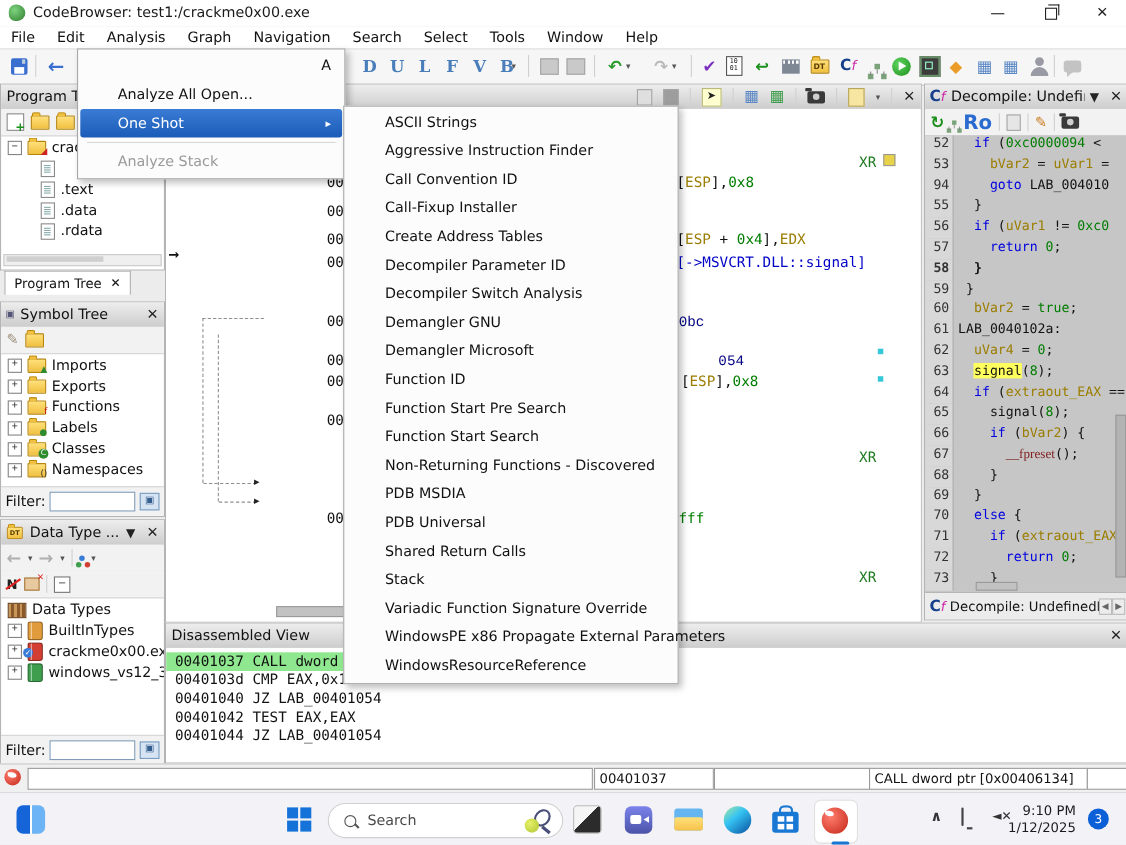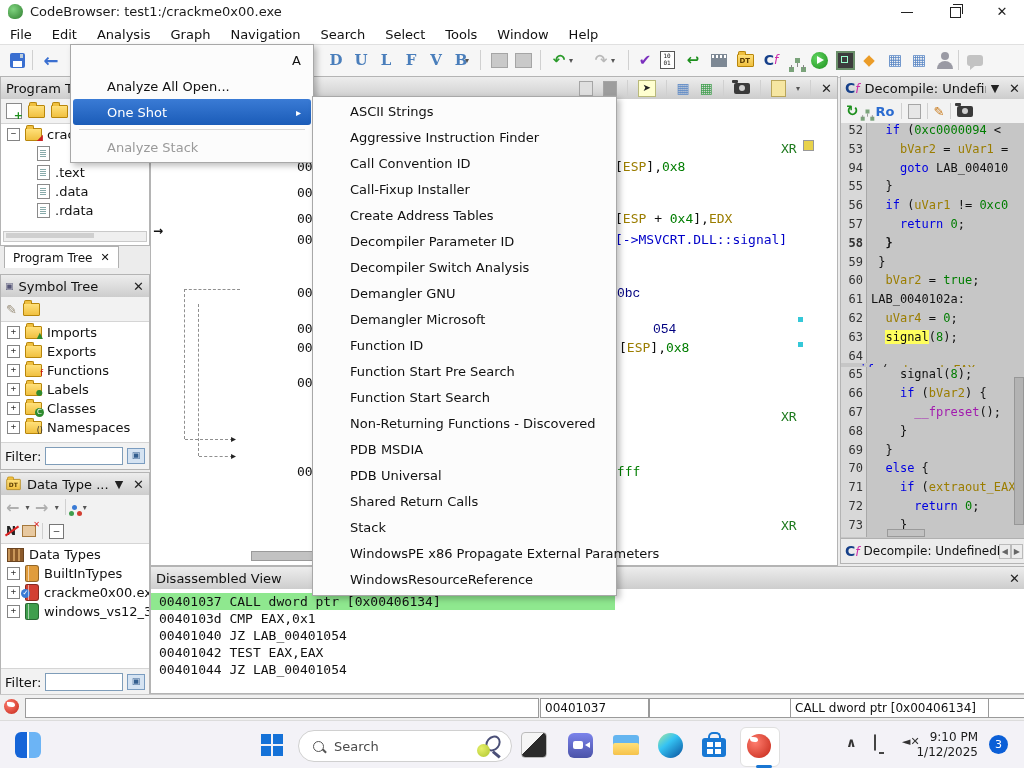--- a/index.html
+++ b/index.html
@@ -77,21 +77,21 @@
   .tree-row{display:flex;align-items:center;gap:5px;height:19px;padding-left:6px;white-space:nowrap;}
   .filter-row{position:absolute;left:0;right:0;height:26px;display:flex;align-items:center;gap:4px;padding:0 4px;background:#f2f2f2;border-top:1px solid #d5d5d5;font-size:13px;}
   .filter-input{flex:1;height:16px;background:#fff;border:1px solid #7f9db9;}
   .filter-ico{width:16px;height:14px;background:#d5e3f2;border:1px solid #7a9cc0;font-size:9px;line-height:13px;text-align:center;color:#335e8e;}
 
   
   #listing{left:150px;top:76px;width:686px;height:488px;}
   #listing-content{position:absolute;left:0;top:22px;right:0;bottom:0;background:#fff;overflow:hidden;}
   .frag{position:absolute;font-family:"DejaVu Sans Mono",monospace;font-size:13px;white-space:pre;}
   .c-pl{color:#111;} .c-kw{color:#0000e0;} .c-num{color:#007d00;} .c-var{color:#9b7d00;}
-  .c-fn{color:#a21caf;} .c-ref{color:#0000c8;} .c-lab{color:#000080;font-family:Liberation Mono, monospace;} .c-xref{color:#1e7a1e;}
+  .c-fn{color:#7f1d1d;font-family:Liberation Serif, serif;} .c-ref{color:#0000c8;} .c-lab{color:#000080;font-family:Liberation Mono, monospace;} .c-xref{color:#1e7a1e;}
   .c-hl{background:#ffff5e;color:#111;}
   .dash-v{position:absolute;border-left:1px dashed #8f8f8f;}
   .dash-h{position:absolute;border-top:1px dashed #8f8f8f;}
   .flow-arrow{position:absolute;font-size:10px;color:#222;}
   .hthumb{position:absolute;background:#c2c2c2;border:1px solid #9a9a9a;}
 
   
   #decompile{left:840px;top:76px;width:184px;height:486px;}
   #dc-body{position:absolute;left:0;top:46px;right:0;bottom:24px;background:#c6c6c6;overflow:hidden;}
   .dc-row{display:flex;font-family:"DejaVu Sans Mono",monospace;font-size:12px;}
@@ -473,21 +473,21 @@
 <div class="panel" id="decompile">
   <div class="phead">
     <span class="cfbadge" style="margin-left:4px;"><b>C</b><i>f</i></span>
     <span class="ttl">Decompile: Undefine...</span>
     <span class="hbtn">▼</span>
     <span class="hbtn x" style="margin-left:0;">✕</span>
   </div>
   <div class="ptool" style="top:22px;">
     <span style="color:#1d8f1d;font-weight:bold;font-size:15px;">↻</span>
     <span class="sitemap" style="transform:scale(.8);"></span>
-    <span style="color:#2a6bd0;font-weight:bold;font-size:13px;">Ro</span>
+    <span style="color:#2a6bd0;font-weight:bold;font-size:18px;">Ro</span>
     <span class="tb-sep" style="position:static;height:16px;"></span>
     <span class="gray-sq" style="width:11px;height:13px;background:#e6e6e6;"></span>
     <span class="tb-sep" style="position:static;height:16px;"></span>
     <span style="color:#c87818;font-size:13px;">✎</span>
     <span class="tb-sep" style="position:static;height:16px;"></span>
     <span class="cam"></span>
   </div>
   <div id="dc-body">
       <div class="dc-row" style="height: 18.8px;">
         <span class="dc-num">52</span>
@@ -530,21 +530,21 @@
         <span class="dc-code"><span class="c-pl"></span><span class="c-pl">LAB_0040102a:</span></span>
       </div>
       <div class="dc-row" style="height: 18.8px;">
         <span class="dc-num">62</span>
         <span class="dc-code"><span class="c-pl">  </span><span class="c-var">uVar4</span><span class="c-pl"> = </span><span class="c-num">0</span><span class="c-pl">;</span></span>
       </div>
       <div class="dc-row" style="height: 18.8px;">
         <span class="dc-num">63</span>
         <span class="dc-code"><span class="c-pl">  </span><span class="c-hl">signal</span><span class="c-pl">(</span><span class="c-num">8</span><span class="c-pl">);</span></span>
       </div>
-      <div class="dc-row" style="height: 18.8px; flex-direction: column;">
+      <div class="dc-row" style="height: 18.8px;">
         <span class="dc-num">64</span>
         <span class="dc-code"><span class="c-pl">  </span><span class="c-kw">if</span><span class="c-pl"> (</span><span class="c-var">extraout_EAX</span><span class="c-pl"> ==</span></span>
       </div>
       <div class="dc-row" style="height: 18.8px;">
         <span class="dc-num">65</span>
         <span class="dc-code"><span class="c-pl">    </span><span class="c-pl">signal</span><span class="c-pl">(</span><span class="c-num">8</span><span class="c-pl">);</span></span>
       </div>
       <div class="dc-row" style="height: 18.8px;">
         <span class="dc-num">66</span>
         <span class="dc-code"><span class="c-pl">    </span><span class="c-kw">if</span><span class="c-pl"> (</span><span class="c-var">bVar2</span><span class="c-pl">) {</span></span>
@@ -685,15 +685,16 @@
     <div class="s-item">Demangler GNU</div>
     <div class="s-item">Demangler Microsoft</div>
     <div class="s-item">Function ID</div>
     <div class="s-item">Function Start Pre Search</div>
     <div class="s-item">Function Start Search</div>
     <div class="s-item">Non-Returning Functions - Discovered</div>
     <div class="s-item">PDB MSDIA</div>
     <div class="s-item">PDB Universal</div>
     <div class="s-item">Shared Return Calls</div>
     <div class="s-item">Stack</div>
+    <div class="s-item">Variadic Function Signature Override</div>
     <div class="s-item">WindowsPE x86 Propagate External Parameters</div>
     <div class="s-item">WindowsResourceReference</div>
   </div>
 
 </body></html>

